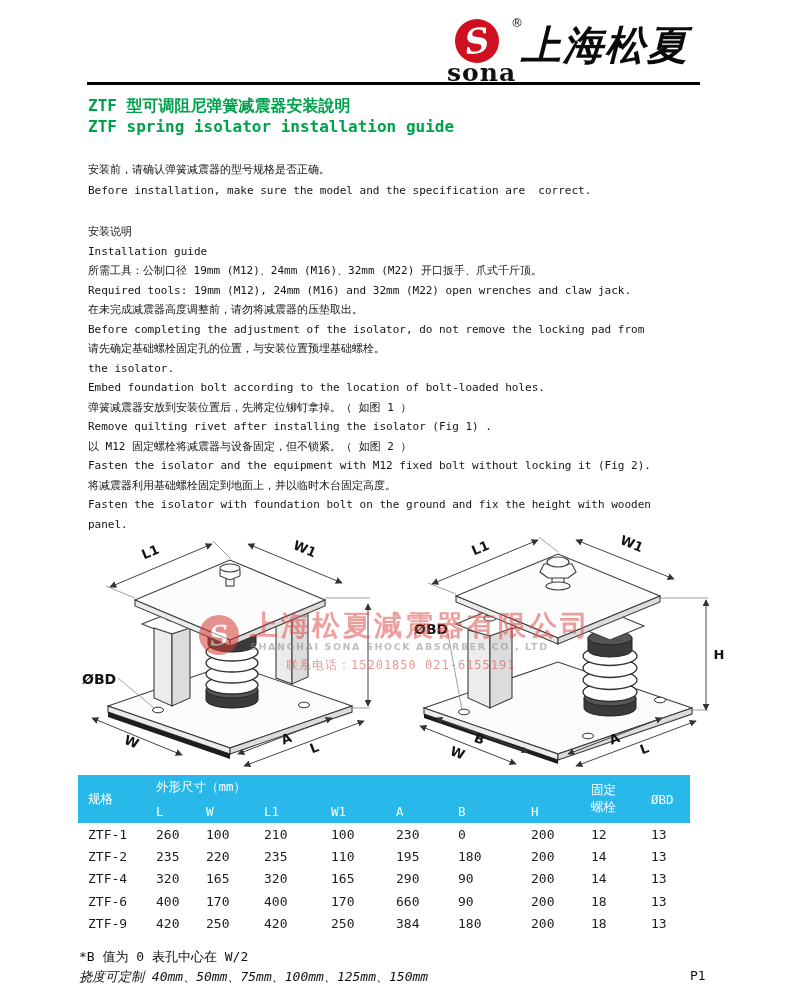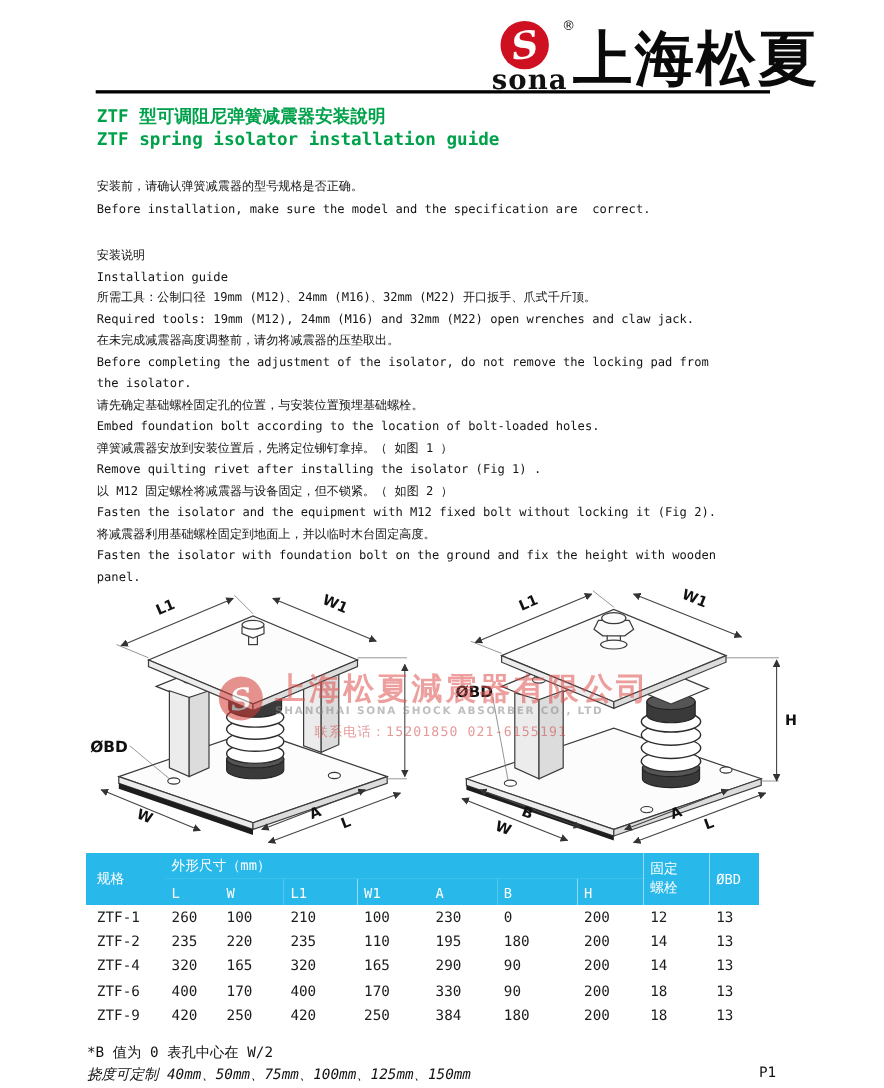--- a/index.html
+++ b/index.html
@@ -7,21 +7,21 @@
     position:relative; width:804px; height:989px; background:#fff;
     font-family:"DejaVu Sans Mono","DejaVu Sans",monospace; color:#111; overflow:hidden;
   }
   
   .brand { position:absolute; left:447px; top:16px; width:260px; height:68px; }
   .brand-logo { position:absolute; left:0; top:0; }
   .brand-reg { position:absolute; left:64px; top:0; font-size:12px; font-family:"DejaVu Sans",sans-serif; }
   .brand-sona { position:absolute; left:0; top:42px; width:62px; text-align:center;
     font-family:"DejaVu Serif",serif; font-weight:bold; font-size:25px; letter-spacing:1px; }
   .brand-name { position:absolute; left:74px; top:2px; font-family:"DejaVu Sans",sans-serif;
-    font-weight:bold; font-size:54px; letter-spacing:2px; color:#0a0a0a; white-space:nowrap; }
+    font-weight:bold; font-size:40px; letter-spacing:2px; color:#0a0a0a; white-space:nowrap;font-style:italic; }
   .rule { position:absolute; left:87px; top:82px; width:613px; height:3px; background:#000; }
   
   .title { position:absolute; left:88px; top:96px; line-height:20.5px; }
   .title div { color:#00a14b; font-size:16px; font-weight:bold; white-space:pre-wrap; }
   
   .intro { position:absolute; left:88px; top:159px; line-height:21px; }
   .guide { position:absolute; left:88px; top:222px; line-height:19.5px; }
   .bline { font-size:11px; white-space:pre-wrap; color:#141414; }
   
   .fig { position:absolute; }
@@ -89,22 +89,22 @@
     <div class="bline">Before installation, make sure the model and the specification are  correct.</div>
   </div>
 
   <div class="guide">
     <div class="bline">安装说明</div>
     <div class="bline">Installation guide</div>
     <div class="bline">所需工具：公制口径 19mm (M12)、24mm (M16)、32mm (M22) 开口扳手、爪式千斤顶。</div>
     <div class="bline">Required tools: 19mm (M12), 24mm (M16) and 32mm (M22) open wrenches and claw jack.</div>
     <div class="bline">在未完成减震器高度调整前，请勿将减震器的压垫取出。</div>
     <div class="bline">Before completing the adjustment of the isolator, do not remove the locking pad from</div>
+    <div class="bline">请先确定基础螺栓固定孔的位置，与安装位置预埋基础螺栓。</div>
     <div class="bline">the isolator.</div>
-    <div class="bline">请先确定基础螺栓固定孔的位置，与安装位置预埋基础螺栓。</div>
     <div class="bline">Embed foundation bolt according to the location of bolt-loaded holes.</div>
     <div class="bline">弹簧减震器安放到安装位置后，先將定位铆钉拿掉。（ 如图 1 ）</div>
     <div class="bline">Remove quilting rivet after installing the isolator (Fig 1) .</div>
     <div class="bline">以 M12 固定螺栓将减震器与设备固定，但不锁紧。（ 如图 2 ）</div>
     <div class="bline">Fasten the isolator and the equipment with M12 fixed bolt without locking it (Fig 2).</div>
     <div class="bline">将减震器利用基础螺栓固定到地面上，并以临时木台固定高度。</div>
     <div class="bline">Fasten the isolator with foundation bolt on the ground and fix the height with wooden</div>
     <div class="bline">panel.</div>
   </div>
 
@@ -308,21 +308,21 @@
         <td>200</td>
         <td>14</td>
         <td>13</td>
       </tr>
       <tr>
         <td>ZTF-6</td>
         <td>400</td>
         <td>170</td>
         <td>400</td>
         <td>170</td>
-        <td>330</td>
+        <td>660</td>
         <td>90</td>
         <td>200</td>
         <td>18</td>
         <td>13</td>
       </tr>
       <tr>
         <td>ZTF-9</td>
         <td>420</td>
         <td>250</td>
         <td>420</td>

